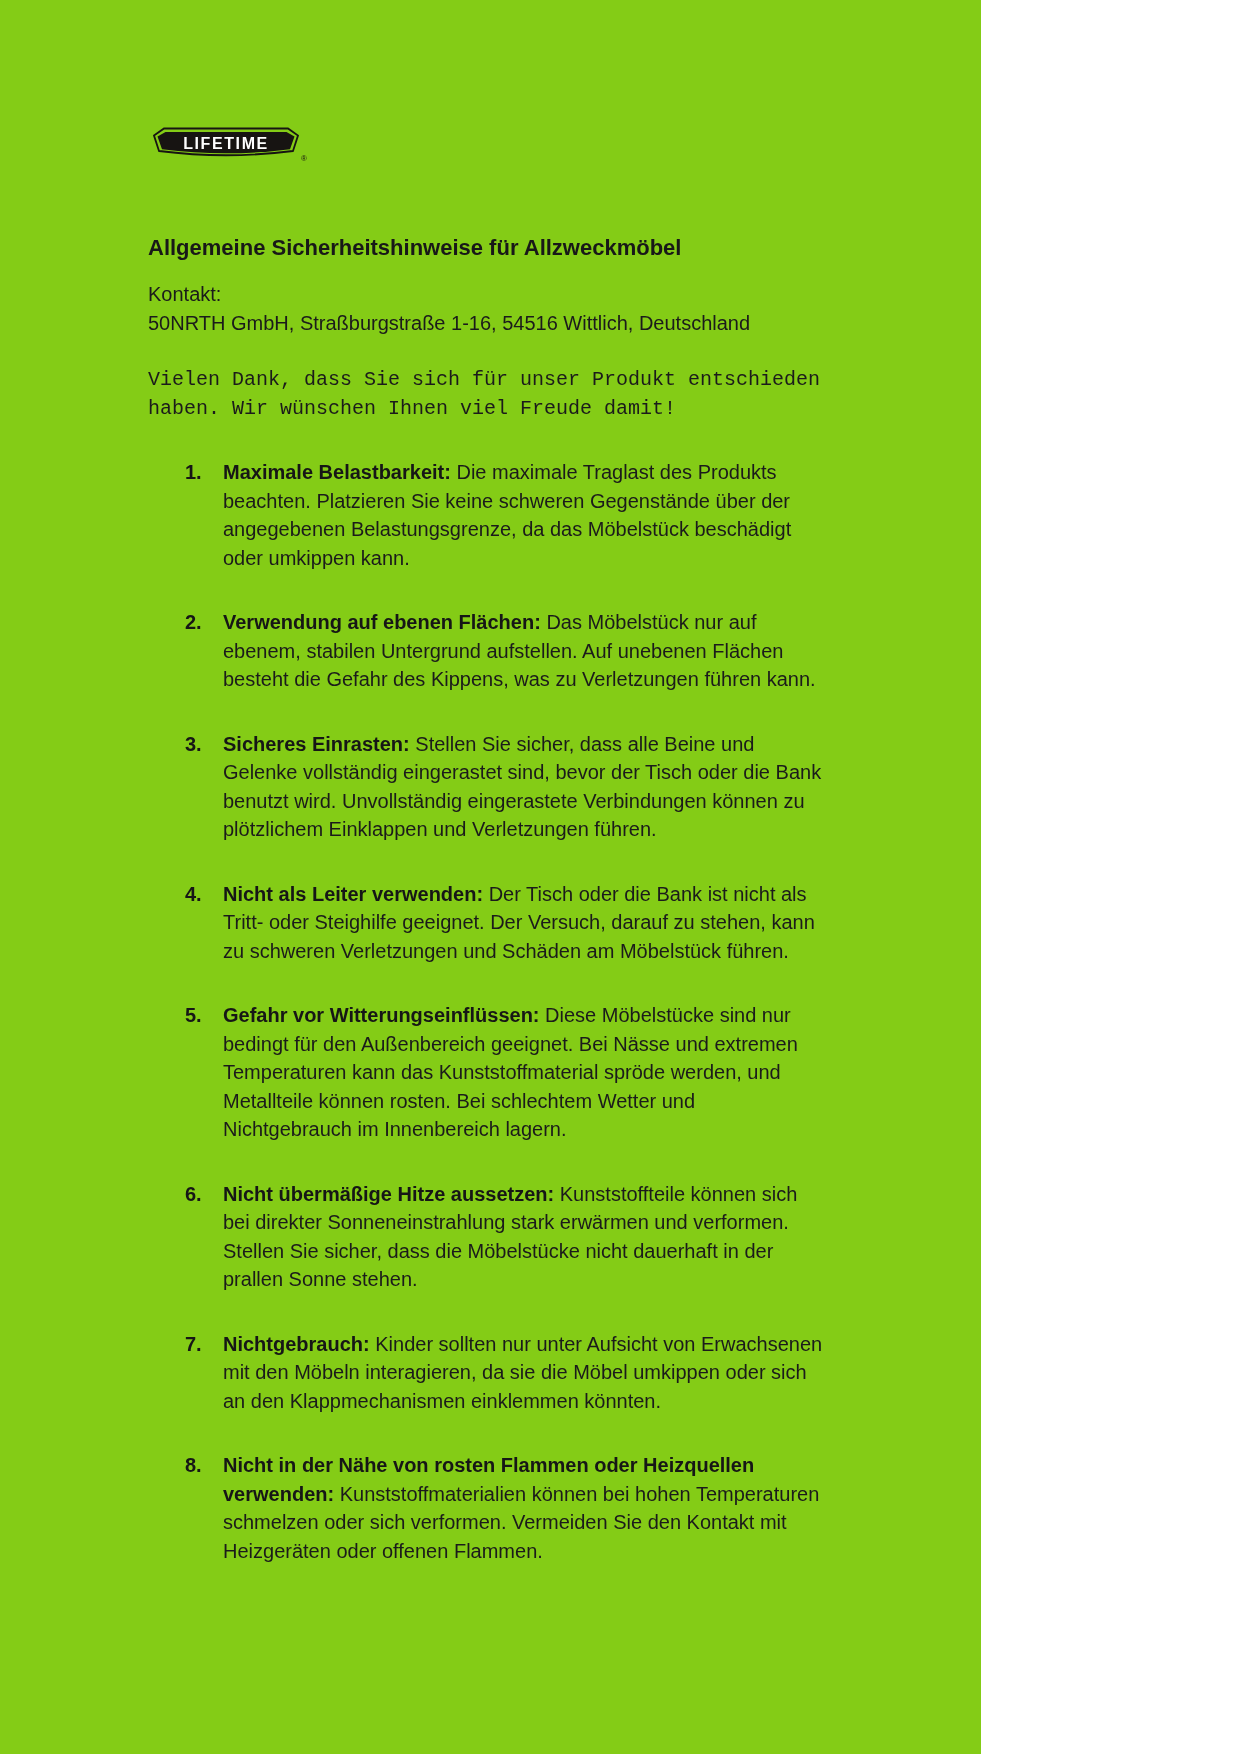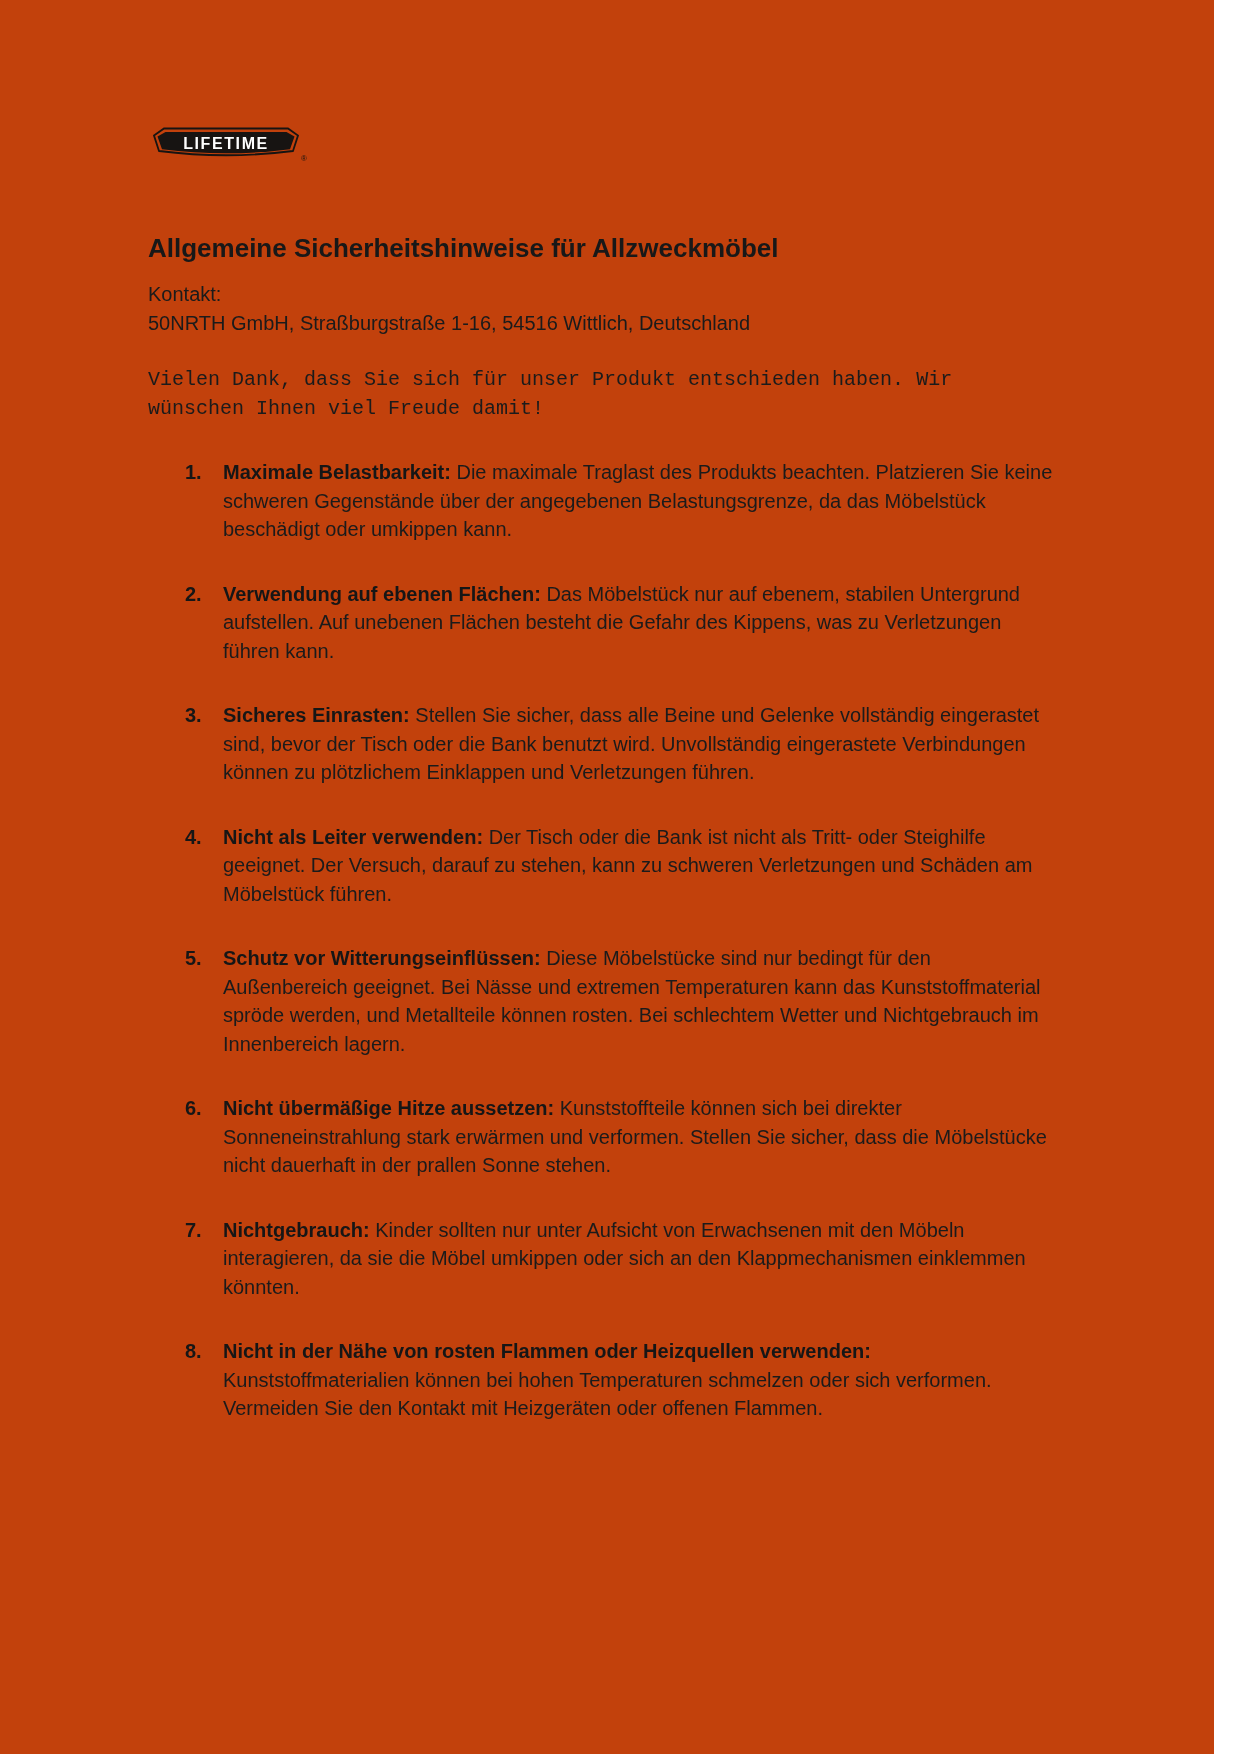--- a/index.html
+++ b/index.html
@@ -10,23 +10,23 @@
   }
   body {
     width: 1240px;
     font-family: "Liberation Sans", "DejaVu Sans", sans-serif;
     color: #1b1b1b;
     -webkit-font-smoothing: antialiased;
   }
   .page {
     position: relative;
     box-sizing: border-box;
-    width: 1214px;
+    width: 981px;
     height: 1754px;
-    background: #c2410c;
+    background: #84cc16;
     padding: 127px 157px 40px 148px;
     overflow: hidden;
   }
   
   .logo-wrap {
     position: relative;
     width: 148px;
     height: 31px;
     margin-left: 4px;
     margin-bottom: 73px;
@@ -48,21 +48,21 @@
   .reg-mark {
     position: absolute;
     right: -7px;
     bottom: -5px;
     font-size: 8px;
     color: #171412;
     line-height: 1;
   }
   
   .doc-title {
-    font-size: 26px;
+    font-size: 22px;
     line-height: 34px;
     font-weight: 700;
     color: #181818;
     margin: 0 0 15px 0;
   }
   .contact-block {
     font-size: 20px;
     line-height: 28.5px;
     margin: 0 0 29px 0;
   }
@@ -133,21 +133,21 @@
       <div class="item-body"><strong>Sicheres Einrasten:</strong><span> Stellen Sie sicher, dass alle Beine und Gelenke vollständig eingerastet sind, bevor der Tisch oder die Bank benutzt wird. Unvollständig eingerastete Verbindungen können zu plötzlichem Einklappen und Verletzungen führen.</span></div>
     </div>
 
     <div class="list-item">
       <span class="item-number">4.</span>
       <div class="item-body"><strong>Nicht als Leiter verwenden:</strong><span> Der Tisch oder die Bank ist nicht als Tritt- oder Steighilfe geeignet. Der Versuch, darauf zu stehen, kann zu schweren Verletzungen und Schäden am Möbelstück führen.</span></div>
     </div>
 
     <div class="list-item">
       <span class="item-number">5.</span>
-      <div class="item-body"><strong>Schutz vor Witterungseinflüssen:</strong><span> Diese Möbelstücke sind nur bedingt für den Außenbereich geeignet. Bei Nässe und extremen Temperaturen kann das Kunststoffmaterial spröde werden, und Metallteile können rosten. Bei schlechtem Wetter und Nichtgebrauch im Innenbereich lagern.</span></div>
+      <div class="item-body"><strong>Gefahr vor Witterungseinflüssen:</strong><span> Diese Möbelstücke sind nur bedingt für den Außenbereich geeignet. Bei Nässe und extremen Temperaturen kann das Kunststoffmaterial spröde werden, und Metallteile können rosten. Bei schlechtem Wetter und Nichtgebrauch im Innenbereich lagern.</span></div>
     </div>
 
     <div class="list-item">
       <span class="item-number">6.</span>
       <div class="item-body"><strong>Nicht übermäßige Hitze aussetzen:</strong><span> Kunststoffteile können sich bei direkter Sonneneinstrahlung stark erwärmen und verformen. Stellen Sie sicher, dass die Möbelstücke nicht dauerhaft in der prallen Sonne stehen.</span></div>
     </div>
 
     <div class="list-item">
       <span class="item-number">7.</span>
       <div class="item-body"><strong>Nichtgebrauch:</strong><span> Kinder sollten nur unter Aufsicht von Erwachsenen mit den Möbeln interagieren, da sie die Möbel umkippen oder sich an den Klappmechanismen einklemmen könnten.</span></div>

